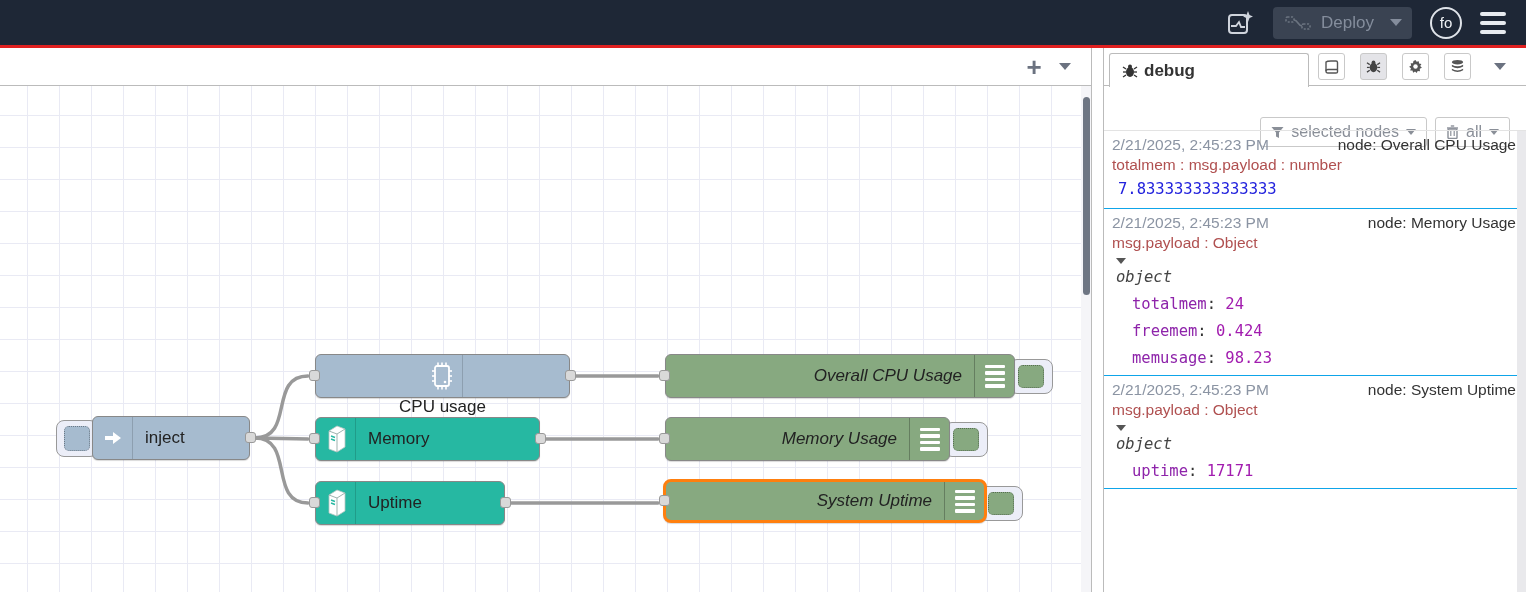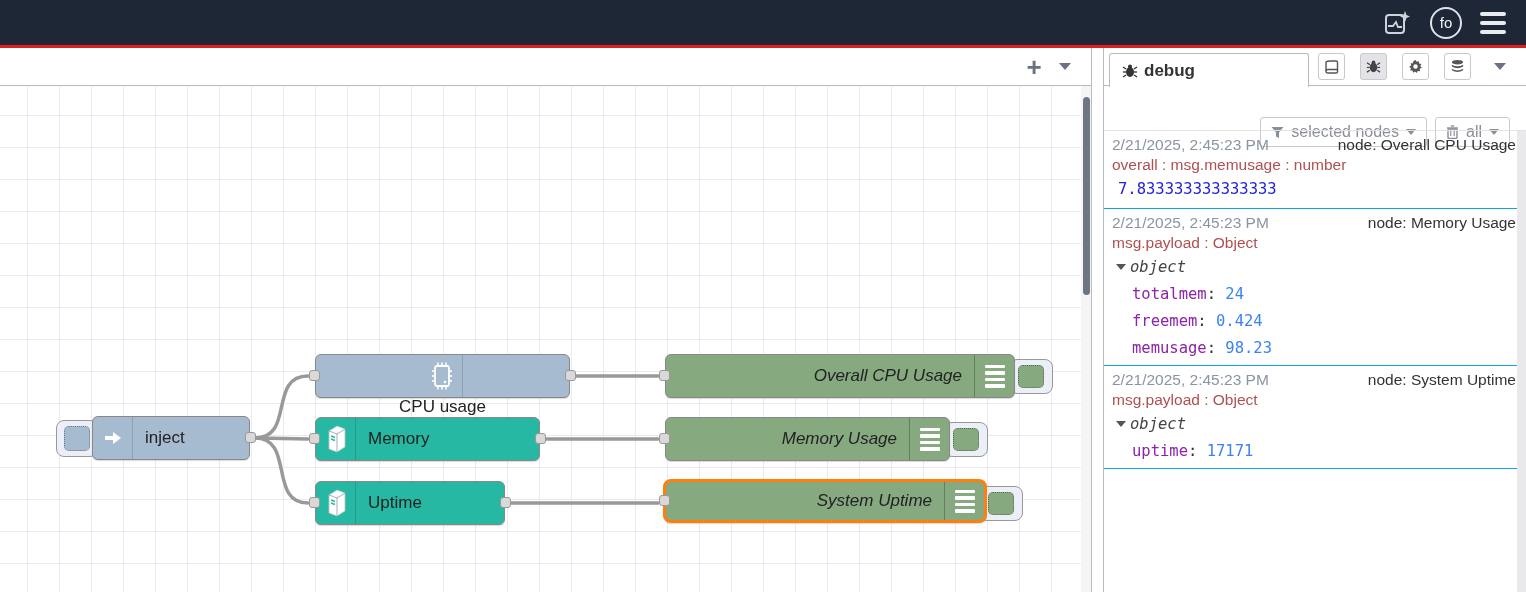--- a/index.html
+++ b/index.html
@@ -90,41 +90,50 @@
     border-top:6px solid #8a8f98; }
 
   .messages { flex:1; overflow:hidden; position:relative; border-top:1px solid #e3e3e3; }
   .msg { border-bottom:1px solid #0ea5e9; padding:5px 10px 8px 8px; }
   .msg-meta { display:flex; justify-content:space-between; font-size:15.5px; }
   .msg-time { color:#8b94a3; }
   .msg-node { color:#333; }
   .msg-prop { color:#b05050; font-size:15.5px; margin-top:2px; }
   .mono { font-family:"DejaVu Sans Mono", monospace; }
   .msg-value { color:#2222dd; font-size:15.5px; margin:6px 0 2px 6px; }
-  .obj-row { color:#444; font-size:15.5px; font-style:italic; margin:6px 0 0 4px; display:flex; align-items:center; gap:4px; cursor:pointer; }
+  .obj-row { color:#444; font-size:15.5px; font-style:italic; margin:6px 0 0 4px; display:flex; align-items:flex-start; gap:4px; cursor:pointer;flex-direction:column; }
   .obj-caret { width:0; height:0; border-left:5px solid transparent; border-right:5px solid transparent;
     border-top:6px solid #555; flex:none; }
   .kv { font-size:15.5px; margin:9px 0 0 20px; }
-  .kv .k { color:#8e24aa; } .kv .c { color:#333; } .kv .v { color:#3b82f6; }
+  .kv .k { color:#8e24aa; } .kv .c { color:#333; } .kv .v { color:#a21caf; }
   .msg-scroll { position:absolute; right:0; top:0; bottom:0; width:9px; background:#e9e9ec; }
 
   svg.ic { display:block; }
 </style>
 </head>
 <body>
 
 <div class="app">
 
   <div class="header">
     <div class="hdr-icon">
       <svg class="ic" width="28" height="28" viewBox="0 0 28 28">
         <rect x="3" y="6" width="18" height="18" rx="3" fill="none" stroke="#cfd4dc" stroke-width="2"></rect>
         <path d="M5 17 L10 17 L13 13 L15 18 L19 18" fill="none" stroke="#cfd4dc" stroke-width="1.8"></path>
         <path d="M22 2 L23.5 6 L27 7.5 L23.5 9 L22 13 L20.5 9 L17 7.5 L20.5 6 Z" fill="#cfd4dc"></path>
       </svg>
+    </div>
+    <div class="deploy-btn">
+      <svg class="ic" width="26" height="18" viewBox="0 0 26 18">
+        <rect x="1" y="3" width="8" height="5" rx="1.5" fill="none" stroke="#6b7480" stroke-width="1.6" stroke-dasharray="2 1.5"></rect>
+        <rect x="17" y="10" width="8" height="5" rx="1.5" fill="none" stroke="#6b7480" stroke-width="1.6" stroke-dasharray="2 1.5"></rect>
+        <path d="M9 6 C 13 6, 13 12, 17 12" fill="none" stroke="#6b7480" stroke-width="1.6"></path>
+      </svg>
+      <span class="dlabel">Deploy</span>
+      <span class="deploy-caret"></span>
     </div>
     <div class="avatar">
       <span>fo</span>
     </div>
     <div class="burger">
       <span></span>
         <span></span>
         <span></span>
     </div>
   </div>
@@ -359,21 +368,21 @@
         </div>
       </div>
 
       <div class="messages">
 
         <div class="msg">
           <div class="msg-meta">
             <span class="msg-time">2/21/2025, 2:45:23 PM</span>
             <span class="msg-node">node: Overall CPU Usage</span>
           </div>
-          <div class="msg-prop">overall : msg.memusage : number</div>
+          <div class="msg-prop">totalmem : msg.payload : number</div>
           <div class="msg-value mono">7.833333333333333</div>
         </div>
 
         <div class="msg">
           <div class="msg-meta">
             <span class="msg-time">2/21/2025, 2:45:23 PM</span>
             <span class="msg-node">node: Memory Usage</span>
           </div>
           <div class="msg-prop">msg.payload : Object</div>
           <div class="obj-row mono">

